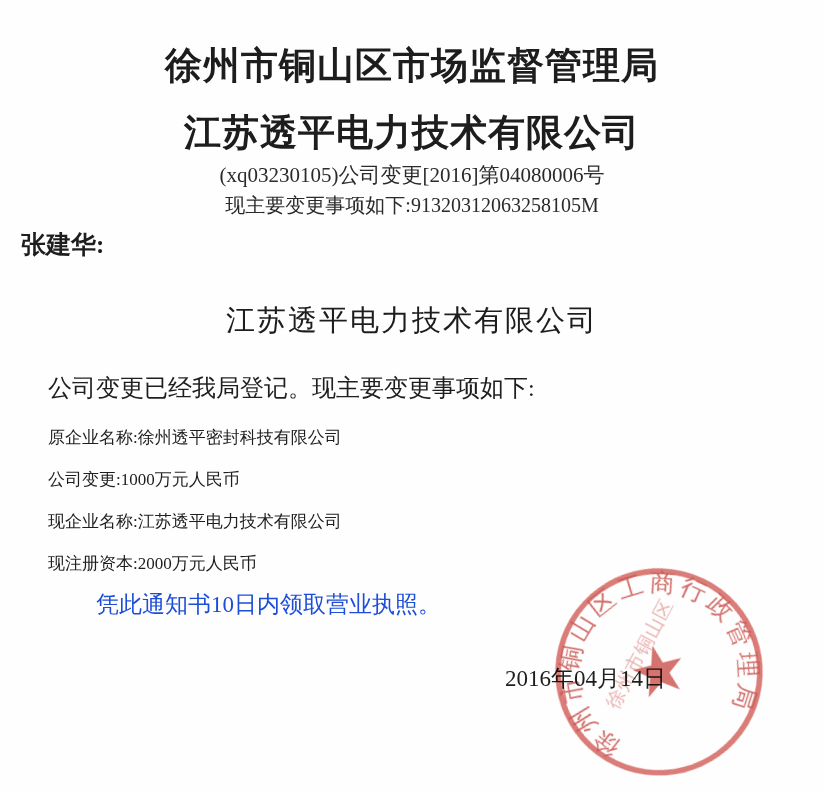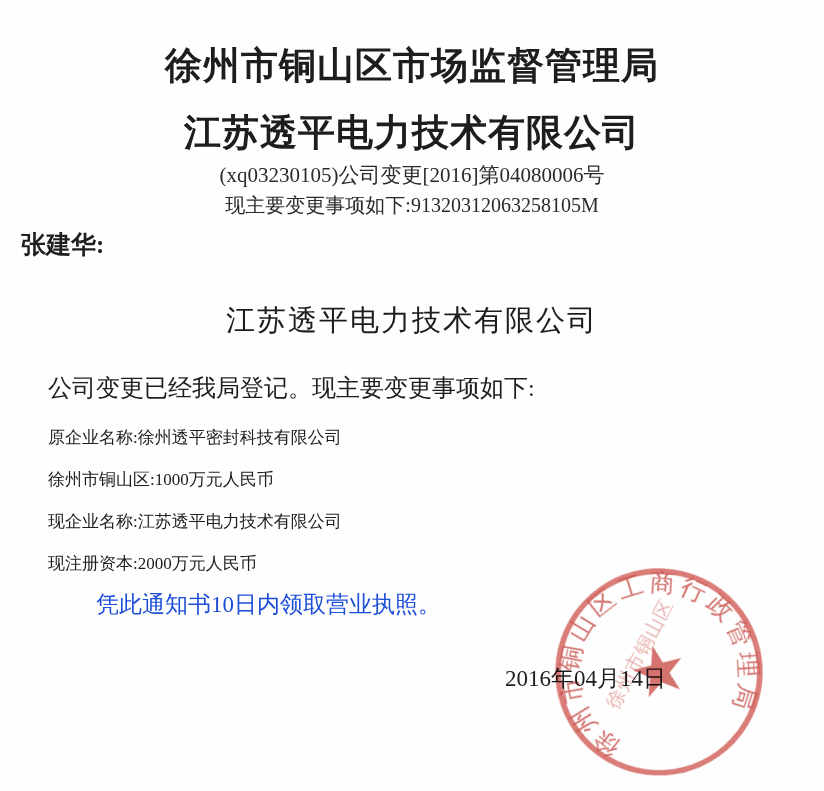--- a/index.html
+++ b/index.html
@@ -117,21 +117,21 @@
 
   <div class="addressee">张建华:</div>
 
 
   <div class="company-name">江苏透平电力技术有限公司</div>
 
   <div class="registration-line">公司变更已经我局登记。现主要变更事项如下:</div>
 
   <div class="change-items">
     <div class="change-item">原企业名称:徐州透平密封科技有限公司</div>
-    <div class="change-item">徐州市铜山区:1000万元人民币</div>
+    <div class="change-item">公司变更:1000万元人民币</div>
     <div class="change-item">现企业名称:江苏透平电力技术有限公司</div>
     <div class="change-item">现注册资本:2000万元人民币</div>
   </div>
 
   <div class="license-note">凭此通知书10日内领取营业执照。</div>
 
   <div class="issue-date">2016年04月14日</div>
 
   <div class="seal">
     <svg viewBox="0 0 230 230" xmlns="http://www.w3.org/2000/svg">

